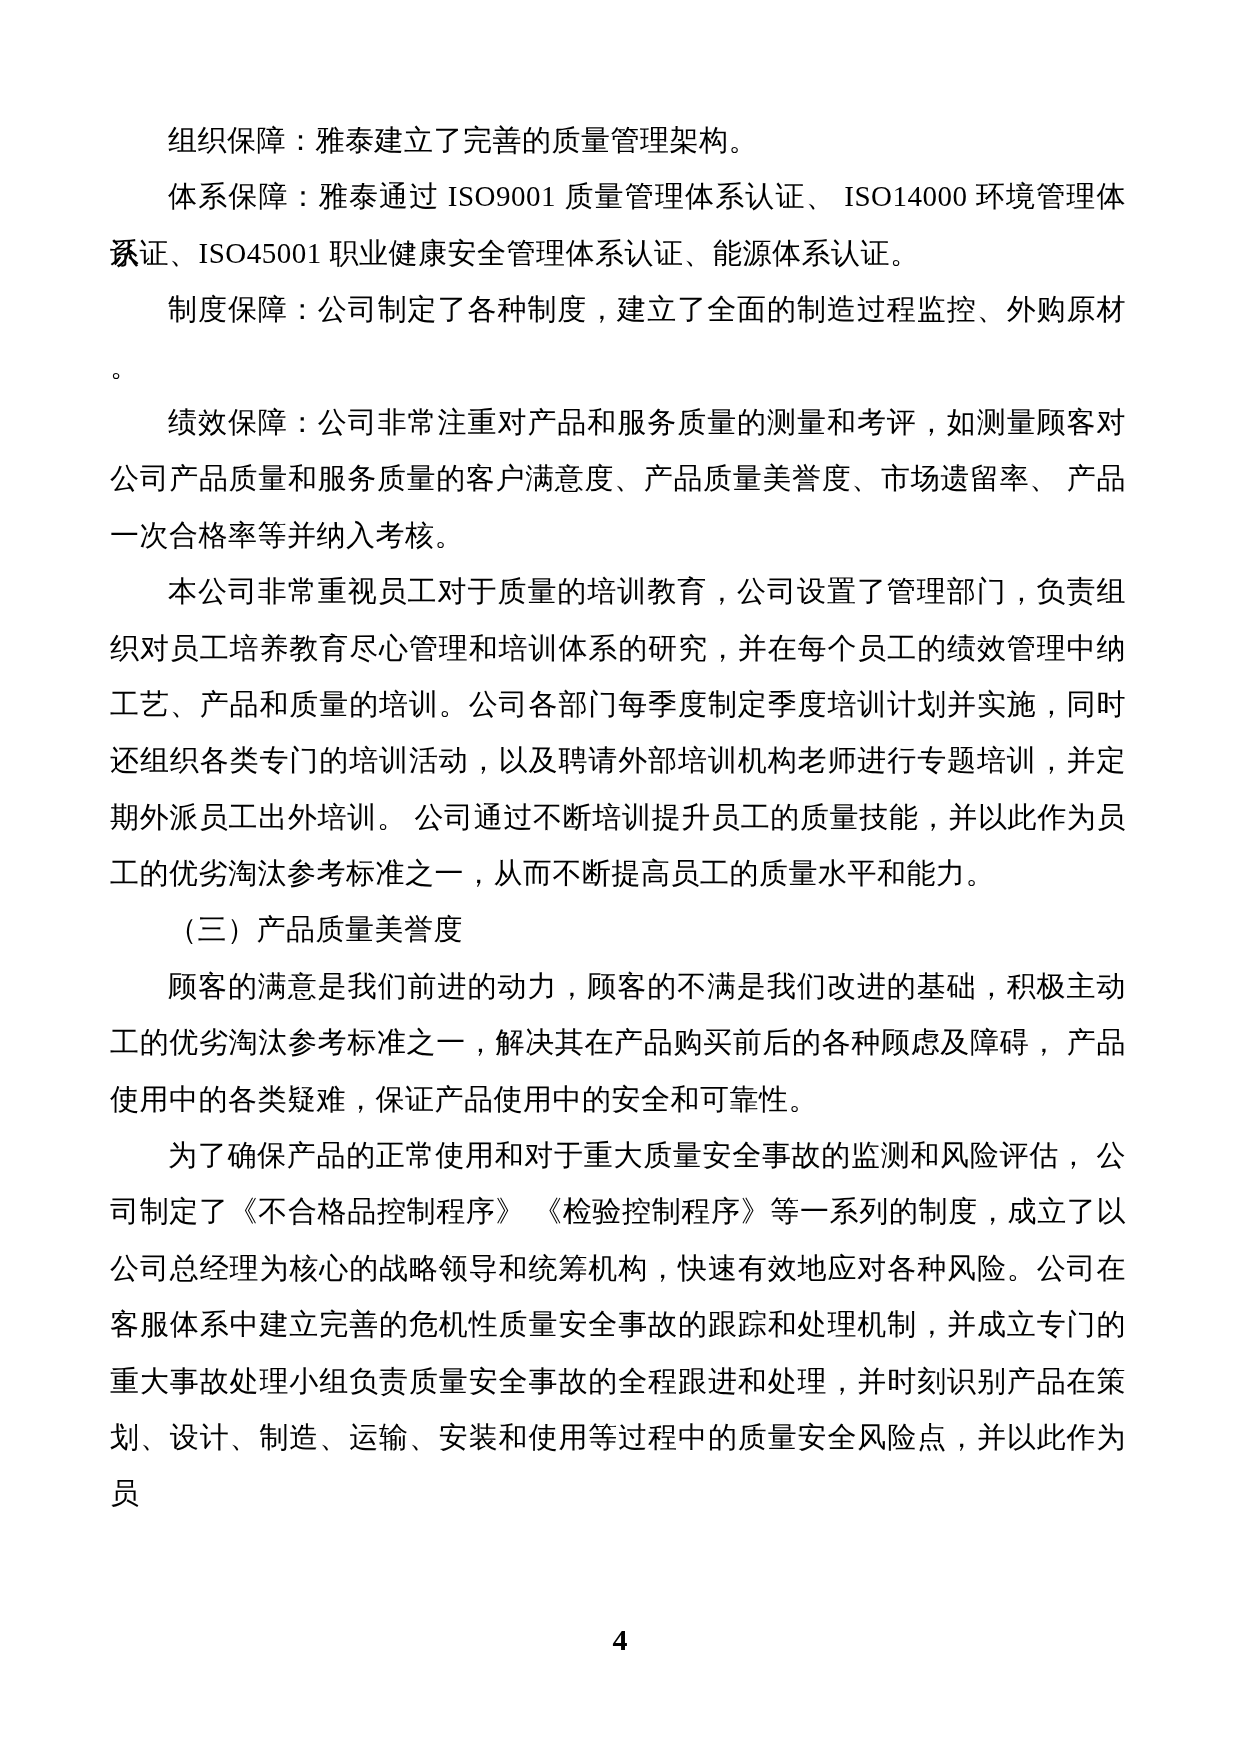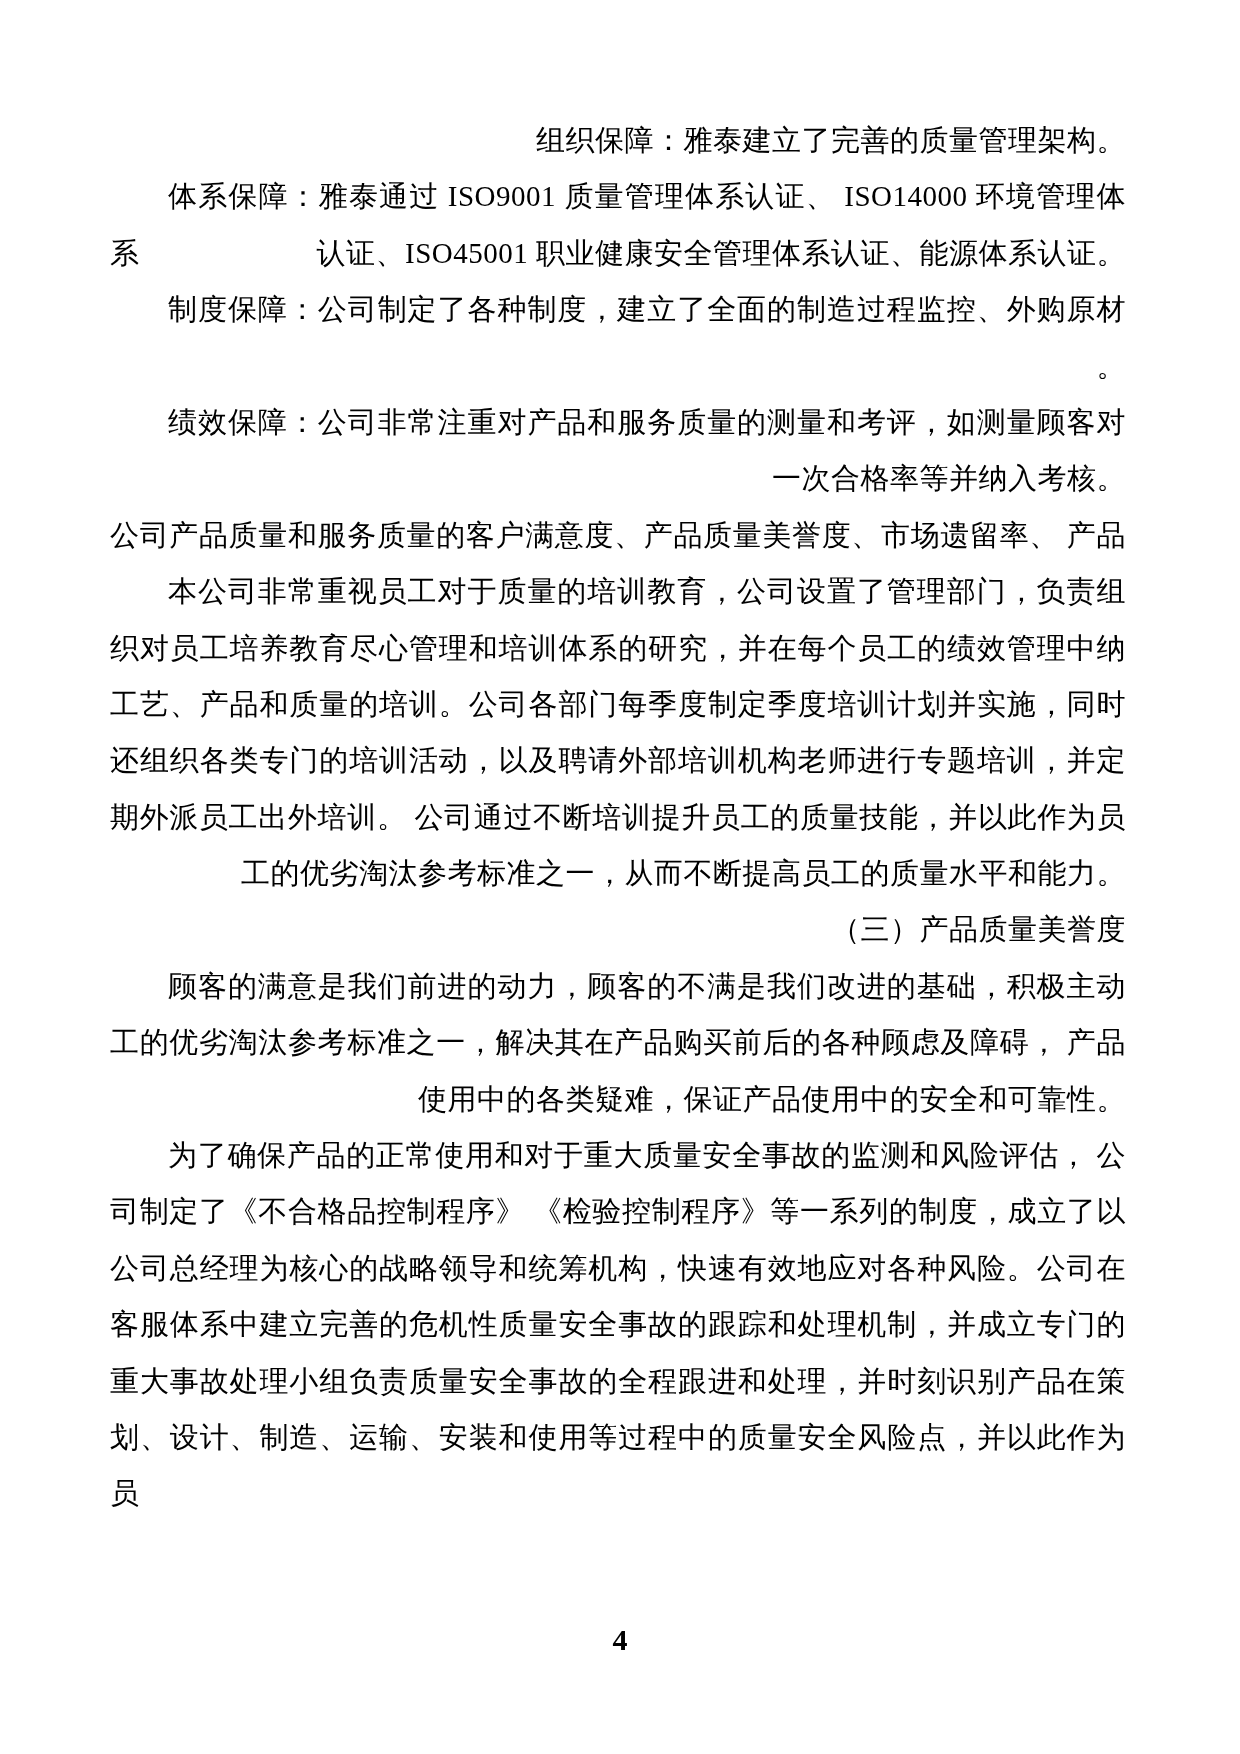--- a/index.html
+++ b/index.html
@@ -19,21 +19,21 @@
   .content {
     position: absolute;
     left: 110px;
     top: 112px;
     width: 1016px;
   }
   .line {
     font-size: 29px;
     line-height: 56.4px;
     height: 56.4px;
-    text-align: right;
+    text-align: left;
     letter-spacing: 0.5px;
   }
   .line.justify {
     text-align: justify;
     text-align-last: justify;
   }
   .line.indent {
     text-indent: 58px;
   }
   .page-num {
@@ -53,22 +53,22 @@
 <body>
 
 <div class="page">
   <div class="content" id="doc-lines">
       <div class="line indent">组织保障：雅泰建立了完善的质量管理架构。</div>
       <div class="line justify indent">体系保障：雅泰通过 ISO9001 质量管理体系认证、 ISO14000 环境管理体系</div>
       <div class="line">认证、ISO45001 职业健康安全管理体系认证、能源体系认证。</div>
       <div class="line justify indent">制度保障：公司制定了各种制度，建立了全面的制造过程监控、外购原材</div>
       <div class="line">。</div>
       <div class="line justify indent">绩效保障：公司非常注重对产品和服务质量的测量和考评，如测量顾客对</div>
+      <div class="line justify">公司产品质量和服务质量的客户满意度、产品质量美誉度、市场遗留率、 产品</div>
       <div class="line">一次合格率等并纳入考核。</div>
-      <div class="line justify">公司产品质量和服务质量的客户满意度、产品质量美誉度、市场遗留率、 产品</div>
       <div class="line justify indent">本公司非常重视员工对于质量的培训教育，公司设置了管理部门，负责组</div>
       <div class="line justify">织对员工培养教育尽心管理和培训体系的研究，并在每个员工的绩效管理中纳</div>
       <div class="line justify">工艺、产品和质量的培训。公司各部门每季度制定季度培训计划并实施，同时</div>
       <div class="line justify">还组织各类专门的培训活动，以及聘请外部培训机构老师进行专题培训，并定</div>
       <div class="line justify">期外派员工出外培训。 公司通过不断培训提升员工的质量技能，并以此作为员</div>
       <div class="line">工的优劣淘汰参考标准之一，从而不断提高员工的质量水平和能力。</div>
       <div class="line indent">（三）产品质量美誉度</div>
       <div class="line justify indent">顾客的满意是我们前进的动力，顾客的不满是我们改进的基础，积极主动</div>
       <div class="line justify">工的优劣淘汰参考标准之一，解决其在产品购买前后的各种顾虑及障碍， 产品</div>
       <div class="line">使用中的各类疑难，保证产品使用中的安全和可靠性。</div>

